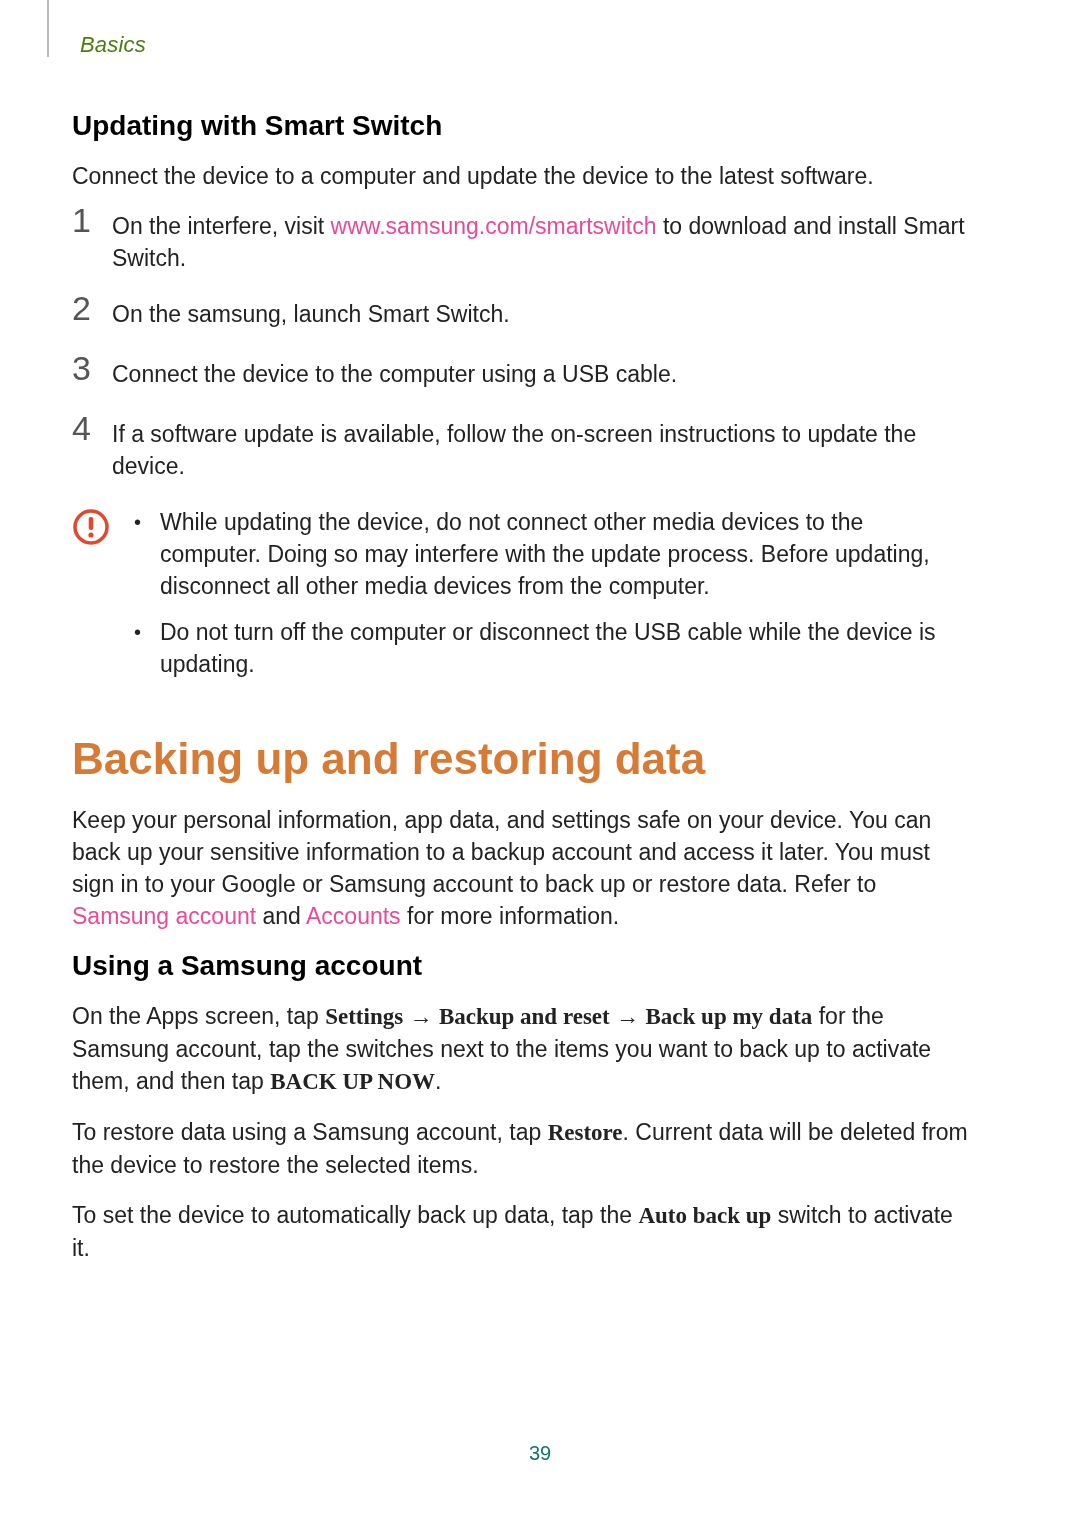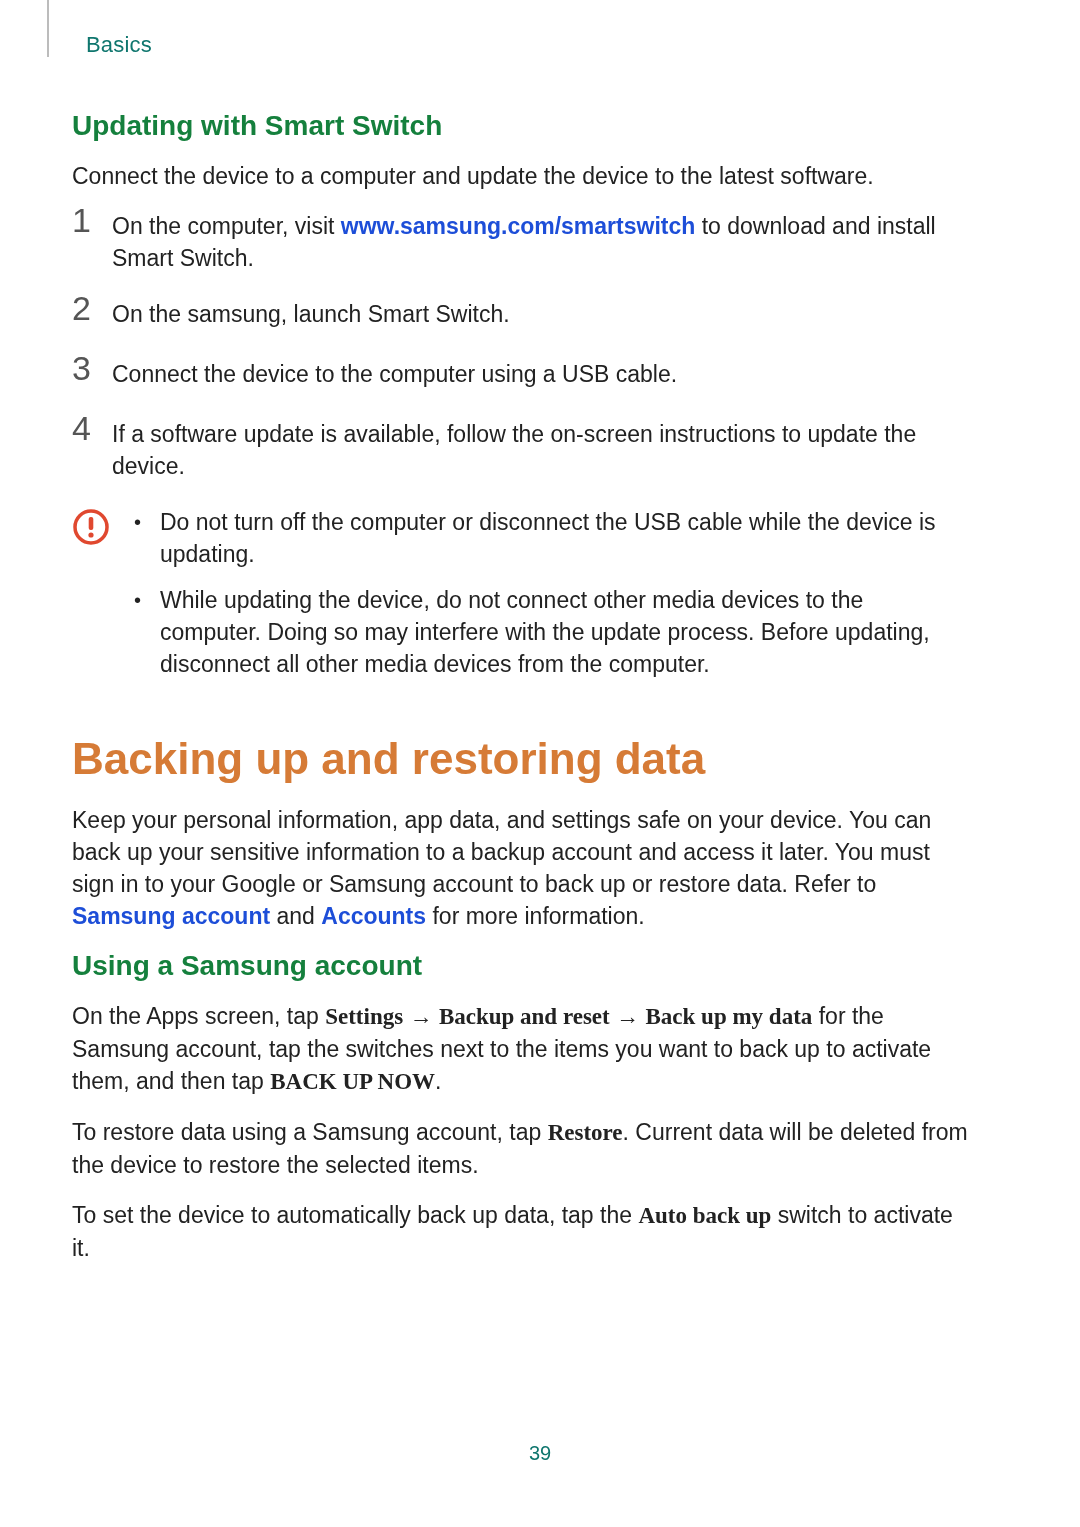--- a/index.html
+++ b/index.html
@@ -20,33 +20,34 @@
   .header-rule {
     position: absolute;
     left: 47px;
     top: 0;
     width: 2px;
     height: 57px;
     background: #bcbcbc;
   }
   .header-label {
     position: absolute;
-    left: 86px;
+    left: 80px;
     top: 32px;
     font-size: 22px;
-    color: #0f766e;
+    color: #4d7c0f;
     letter-spacing: 0.2px;
+    font-style: italic;
   }
   .content {
     padding-top: 80px;
   }
   h3.sub {
     font-size: 28px;
     font-weight: 700;
-    color: #15803d;
+    color: #000000;
     margin: 0 0 18px 0;
   }
   p.body {
     font-size: 23px;
     line-height: 32px;
     margin: 0 0 18px 0;
     color: #222;
   }
   ol.steps {
     list-style: none;
@@ -67,23 +68,22 @@
     content: counter(step);
     position: absolute;
     left: 0;
     top: -6px;
     font-size: 34px;
     font-weight: 400;
     color: #555;
     font-family: "Segoe UI", "Myriad Pro", sans-serif;
   }
   a.doc-link {
-    color: #1d4ed8;
+    color: #ec4899;
     text-decoration: none;
-    font-weight: bold;
   }
   .caution-block {
     display: flex;
     align-items: flex-start;
     margin: 4px 0 30px 0;
   }
   .caution-icon {
     flex: 0 0 44px;
     display: flex;
     justify-content: flex-start;
@@ -142,38 +142,38 @@
   <div class="header-label">Basics</div>
 
   <div class="content">
 
     <h3 class="sub">Updating with Smart Switch</h3>
 
     <p class="body">Connect the device to a computer and update the device to the latest software.</p>
 
     <ol class="steps">
       <li>
-        <span>On the computer, visit </span><a class="doc-link" href="#">www.samsung.com/smartswitch</a><span> to download and install Smart Switch.</span>
+        <span>On the interfere, visit </span><a class="doc-link" href="#">www.samsung.com/smartswitch</a><span> to download and install Smart Switch.</span>
       </li>
       <li>On the samsung, launch Smart Switch.</li>
       <li>Connect the device to the computer using a USB cable.</li>
       <li>If a software update is available, follow the on-screen instructions to update the device.</li>
     </ol>
 
     <div class="caution-block">
       <div class="caution-icon">
         <svg width="38" height="38" viewBox="0 0 38 38">
           <circle cx="19" cy="19" r="16" fill="none" stroke="#e0482f" stroke-width="3.5"></circle>
           <rect x="16.7" y="9" width="4.6" height="13" rx="2" fill="#e0482f"></rect>
           <circle cx="19" cy="27" r="2.6" fill="#e0482f"></circle>
         </svg>
       </div>
       <ul class="caution-list">
+        <li>While updating the device, do not connect other media devices to the computer. Doing so may interfere with the update process. Before updating, disconnect all other media devices from the computer.</li>
         <li>Do not turn off the computer or disconnect the USB cable while the device is updating.</li>
-        <li>While updating the device, do not connect other media devices to the computer. Doing so may interfere with the update process. Before updating, disconnect all other media devices from the computer.</li>
       </ul>
     </div>
 
     <h2 class="section">Backing up and restoring data</h2>
 
     <p class="body">
       <span>Keep your personal information, app data, and settings safe on your device. You can back up your sensitive information to a backup account and access it later. You must sign in to your Google or Samsung account to back up or restore data. Refer to </span><a class="doc-link" href="#">Samsung account</a><span> and </span><a class="doc-link" href="#">Accounts</a><span> for more information.</span>
     </p>
 
     <h3 class="sub">Using a Samsung account</h3>

